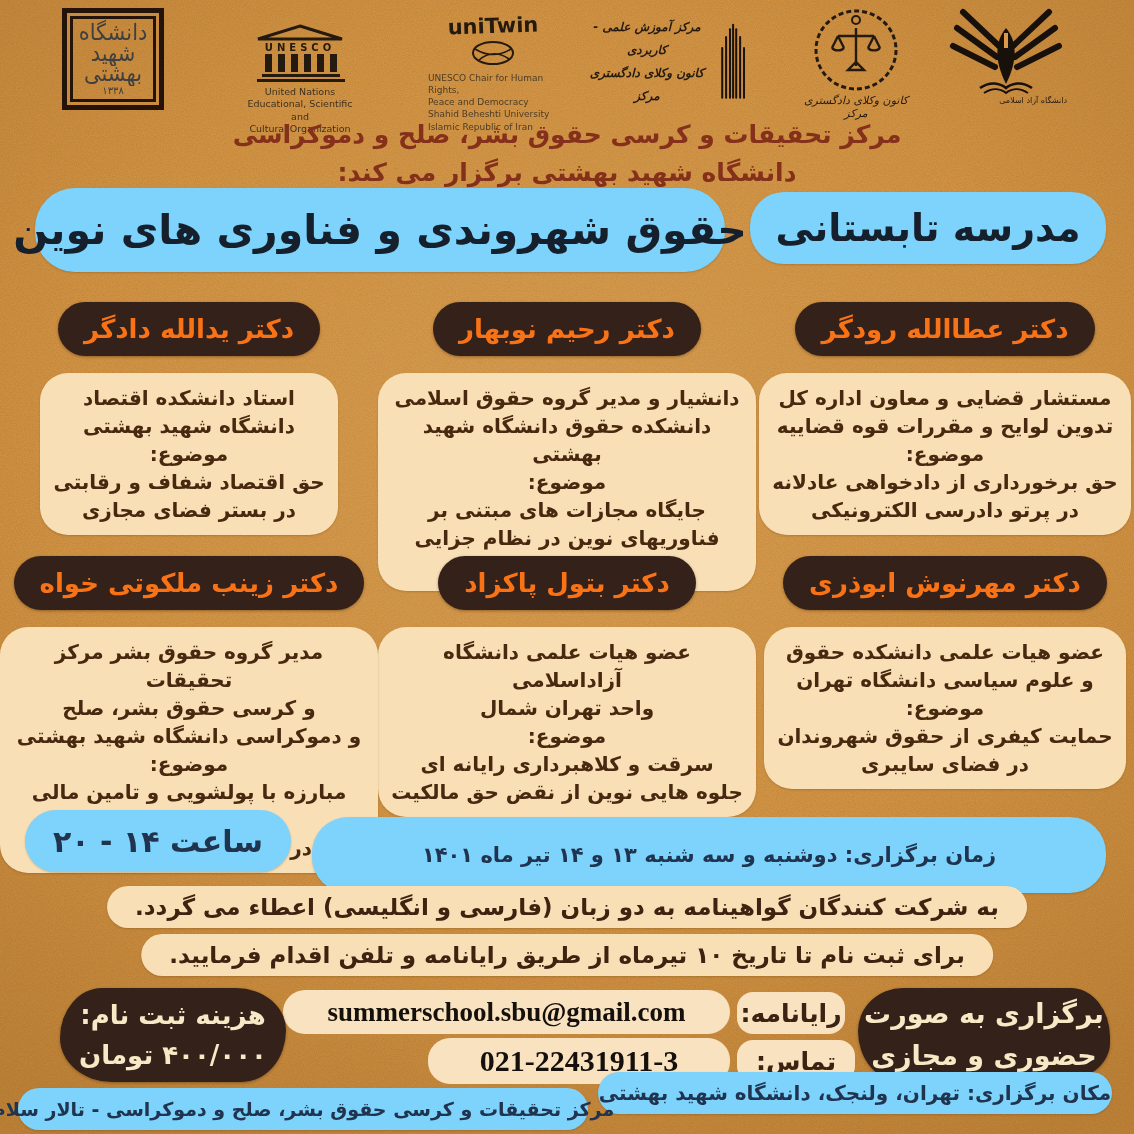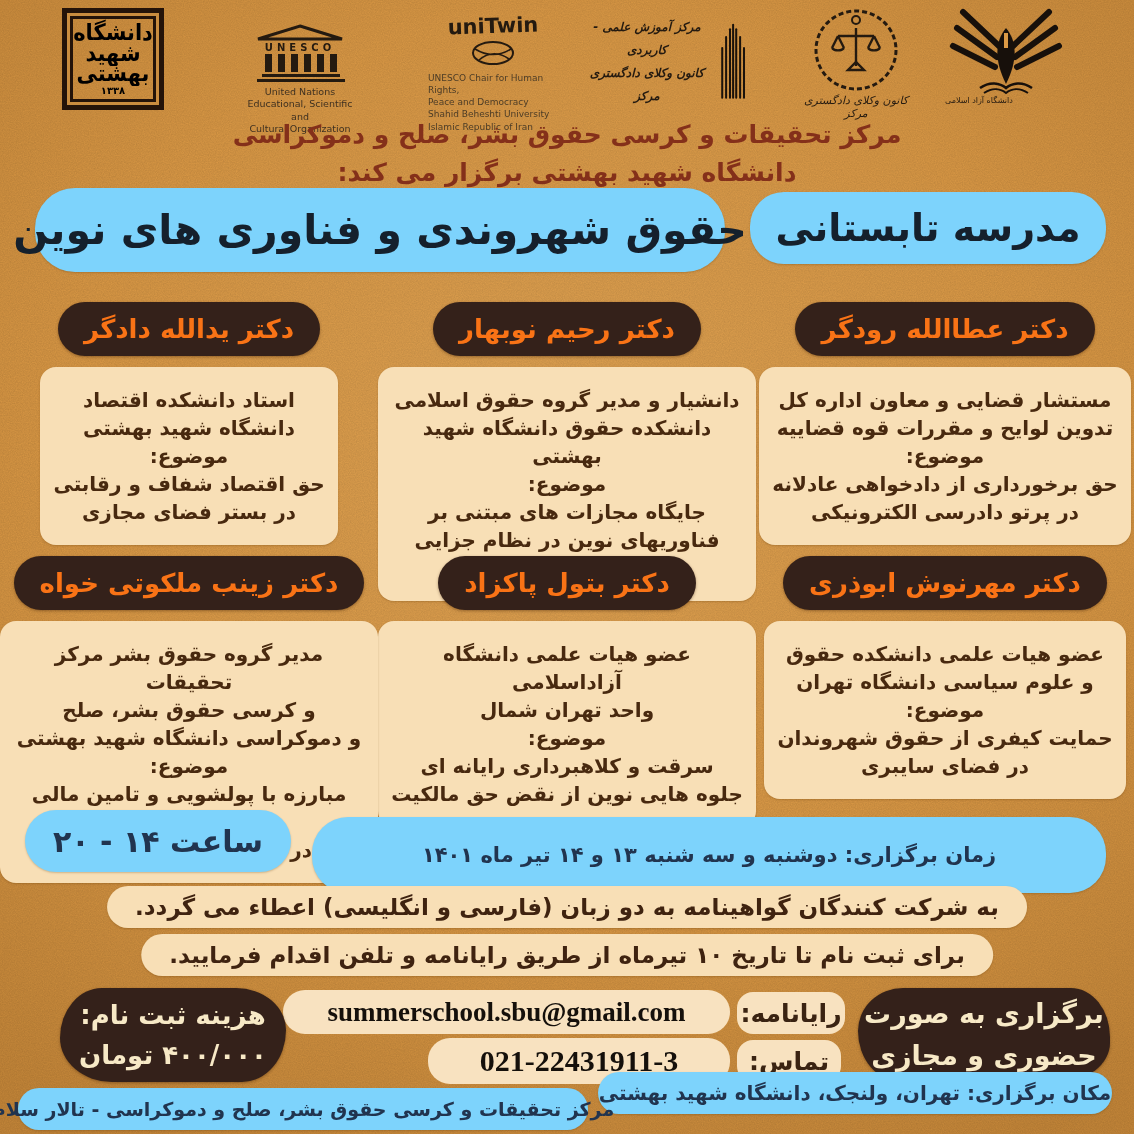--- a/index.html
+++ b/index.html
@@ -10,21 +10,21 @@
     direction:rtl;
   }
   .texture{position:absolute; inset:0; pointer-events:none;}
   .vignette{position:absolute; inset:0; pointer-events:none;
     background:radial-gradient(ellipse 80% 70% at 50% 40%, rgba(255,236,190,0.10) 0%, rgba(0,0,0,0) 55%, rgba(105,58,6,0.20) 100%);}
   
   .logo{position:absolute; color:#241a10;}
   .sbu-frame{width:102px;height:102px;box-sizing:border-box;border:5px solid #241309;
     box-shadow:inset 0 0 0 3px rgba(220,154,70,0.9), inset 0 0 0 6px #241309;
     display:flex;flex-direction:column;align-items:center;justify-content:center;
-    color:#000000;font-weight:bold;line-height:0.98;}
+    color:#404040;font-weight:normal;line-height:0.98;}
   .sbu-frame .w{font-size:21px; transform:scaleY(1.08);}
   .sbu-frame .y{font-size:10px;margin-top:2px;}
   .logo-caption{font-size:9.5px;line-height:1.3;color:#3e3020;text-align:center;direction:ltr;white-space:pre-line;}
   .ut-word{font-size:21px;font-weight:bold;direction:ltr;text-align:center;transform:rotate(-2deg);}
   .ut-caption{font-size:9px;line-height:1.35;color:#4c3c26;text-align:left;direction:ltr;white-space:pre-line;margin-top:6px;}
   .quill-caption{font-size:12px;font-style:italic;font-weight:bold;line-height:1.9;color:#241a10;text-align:center;white-space:pre-line;}
   .bar-caption{font-size:11px;font-style:italic;color:#241a10;margin-top:2px;}
   .azad-caption{font-size:8px;color:#241a10;line-height:1.2;}
   
   .org-heading{position:absolute;top:116px;left:0;right:0;text-align:center;
@@ -34,43 +34,43 @@
     display:flex;align-items:center;justify-content:center;white-space:nowrap;
     box-shadow:0 1px 2px rgba(90,50,5,0.25);}
   .title-right{left:750px;top:192px;width:356px;height:72px;border-radius:34px;font-size:38px;}
   .title-left{left:35px;top:188px;width:690px;height:84px;border-radius:40px;font-size:41px;}
   
   .cards{position:absolute;left:0;width:1134px;display:flex;}
   .row1{top:302px;} .row2{top:556px;}
   .card{width:378px;display:flex;flex-direction:column;align-items:center;}
   .name-pill{background:#34211a;color:#f97316;font-size:26px;font-weight:bold;
     padding:12px 26px;border-radius:32px;white-space:nowrap;box-shadow:0 1px 3px rgba(60,30,5,0.4);}
-  .desc{margin-top:11px;background:#f8dfb6;color:#48290f;font-size:20px;font-weight:bold;
-    padding:19px 13px;border-radius:16px;text-align:center;white-space:pre-line;line-height:1.4;max-width:372px;
+  .desc{margin-top:17px;background:#f8dfb6;color:#48290f;font-size:20px;font-weight:bold;
+    padding:11px 13px;border-radius:28px;text-align:center;white-space:pre-line;line-height:1.4;max-width:372px;
     box-shadow:0 1px 2px rgba(90,50,5,0.25);}
   
   .sched-date{left:312px;top:804px;width:794px;height:76px;border-radius:36px;font-size:21px;color:#21344f;margin-top:13px;}
   .sched-time{left:25px;top:810px;width:266px;height:62px;border-radius:32px;font-size:30px;color:#21344f;}
   
   .note{position:absolute;left:50%;transform:translateX(-50%);background:#f8dfb6;color:#3f2310;
     font-weight:bold;font-size:23px;padding:8px 28px;border-radius:26px;white-space:nowrap;
     box-shadow:0 1px 2px rgba(90,50,5,0.25);}
   .note1{top:886px;} .note2{top:934px;}
   
   .blob{position:absolute;background:#34211a;color:#f7e9c6;font-weight:bold;text-align:center;
     white-space:pre-line;display:flex;align-items:center;justify-content:center;line-height:1.55;
     box-shadow:0 1px 3px rgba(60,30,5,0.4);}
   .format-blob{left:858px;top:988px;width:252px;height:94px;border-radius:46px 40px 52px 44px/44px 50px 40px 52px;font-size:27px;}
   .fee-blob{left:60px;top:988px;width:226px;height:94px;border-radius:42px 50px 44px 52px/50px 42px 52px 44px;font-size:26px;}
   .c-label{position:absolute;background:#f8e2c0;color:#3a2312;font-weight:bold;font-size:25px;
     border-radius:16px;display:flex;align-items:center;justify-content:center;}
   .c-value{position:absolute;background:#f8e2c0;color:#15100b;font-weight:bold;border-radius:22px;
     display:flex;align-items:center;justify-content:center;direction:ltr;white-space:nowrap;font-family:Liberation Serif, serif;}
   .email-label{left:737px;top:992px;width:108px;height:42px;}
-  .phone-label{left:737px;top:1040px;width:104px;height:42px;}
+  .phone-label{left:737px;top:1040px;width:118px;height:42px;}
   .email-value{left:283px;top:990px;width:447px;height:44px;font-size:27px;}
   .phone-value{left:428px;top:1038px;width:302px;height:46px;font-size:30px;}
   
   .footer-location{left:598px;top:1072px;width:514px;height:42px;border-radius:22px;font-size:20px;color:#21344f;}
   .footer-center{left:18px;top:1088px;width:570px;height:42px;border-radius:22px;font-size:19px;color:#21344f;}
 </style>
 </head>
 <body>
 
 <div class="poster">
@@ -153,21 +153,21 @@
         <line x1="62" y1="28" x2="56" y2="40"></line>
           <line x1="62" y1="28" x2="68" y2="40"></line>
         <path d="M20,40 a7,5 0 0 0 12,0"></path>
           <path d="M56,40 a7,5 0 0 0 12,0"></path>
         <polygon points="36,62 52,62 44,54"></polygon>
       </g>
     </svg>
     <div class="bar-caption">کانون وکلای دادگستری مرکز</div>
   </div>
 
-  <div class="logo" style="left:945px;top:4px;width:122px;text-align:left;">
+  <div class="logo" style="left:945px;top:4px;width:122px;text-align:right;">
     <svg width="114" height="92" viewBox="0 0 114 92" style="display:block;margin:0 auto;">
       <g stroke="#17100b" stroke-width="6" stroke-linecap="round">
         <line x1="50" y1="42" x2="14" y2="8"></line>
         <line x1="48" y1="53" x2="8" y2="24"></line>
         <line x1="46" y1="63" x2="4" y2="42"></line>
         <line x1="64" y1="42" x2="100" y2="8"></line>
         <line x1="66" y1="53" x2="106" y2="24"></line>
         <line x1="68" y1="63" x2="110" y2="42"></line>
       </g>
       <path d="M57,24 C46,37 45,56 57,80 C69,56 68,37 57,24 Z" fill="#17100b"></path>

